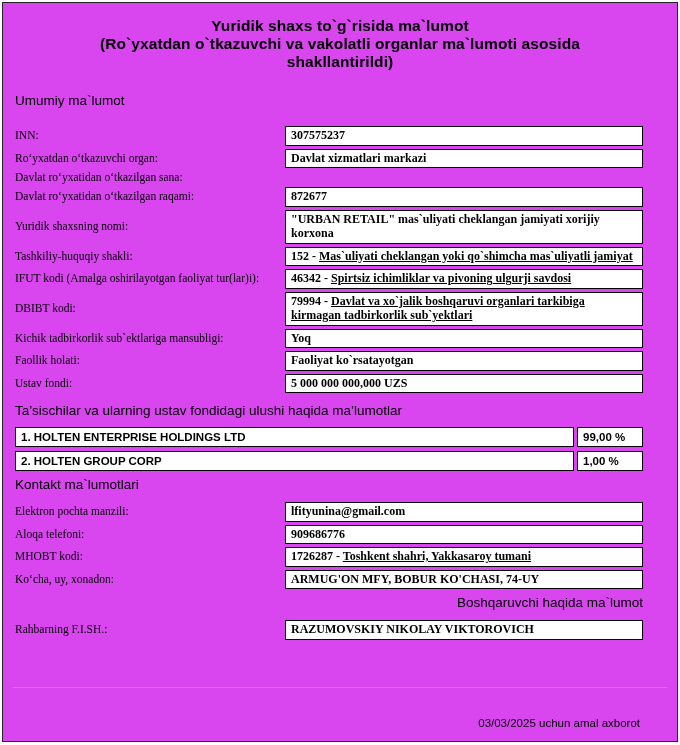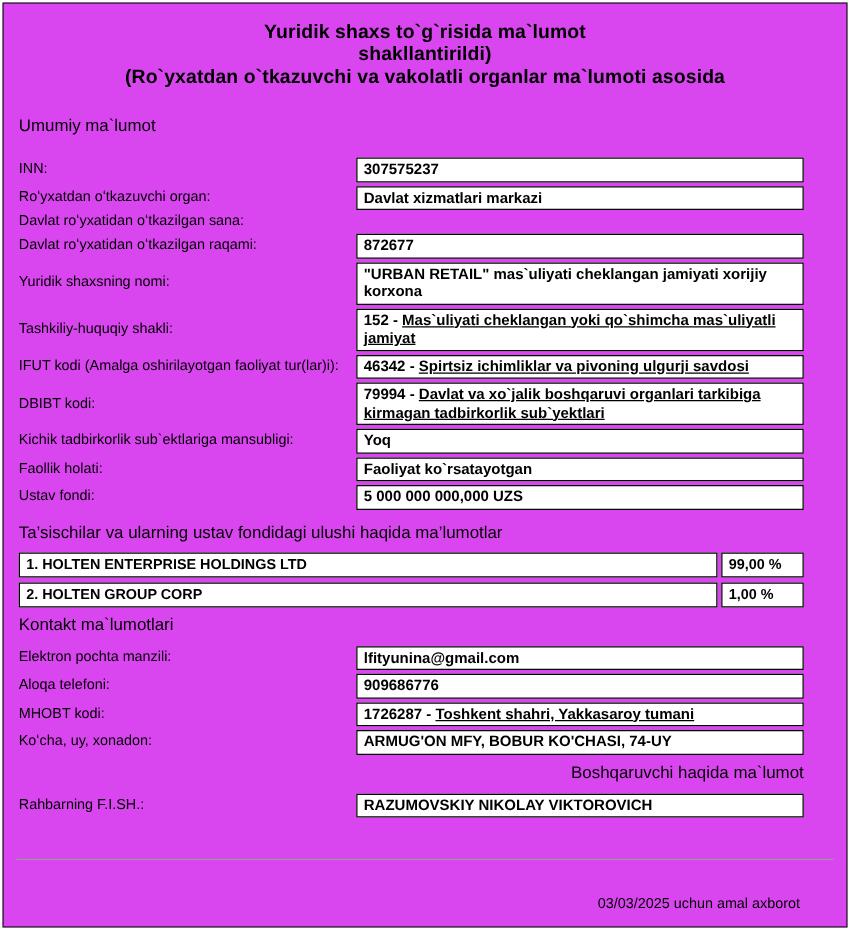--- a/index.html
+++ b/index.html
@@ -27,21 +27,21 @@
   }
   .content {
     padding: 0 34px 0 12px;
   }
   .sec-h {
     font-weight: normal;
     font-size: 13.5px;
     margin-top: 22px;
     margin-bottom: 0;
   }
-  .rows { margin-top: 18px; }
+  .rows { margin-top: 18px; font-family: Liberation Serif, serif; }
   .rows.tight { margin-top: 10px; }
   .row {
     display: flex;
     align-items: center;
     margin-bottom: 3px;
   }
   .lbl {
     flex: 0 0 270px;
     font-size: 11.5px;
     line-height: 13px;
@@ -91,22 +91,22 @@
     font-size: 11.5px;
   }
 </style>
 </head>
 <body>
 
 <div class="page">
 
   <div class="title">
     <div>Yuridik shaxs to`g`risida ma`lumot</div>
+    <div>(Ro`yxatdan o`tkazuvchi va vakolatli organlar ma`lumoti asosida</div>
     <div>shakllantirildi)</div>
-    <div>(Ro`yxatdan o`tkazuvchi va vakolatli organlar ma`lumoti asosida</div>
   </div>
 
   <div class="content">
 
     <div class="sec-h">Umumiy ma`lumot</div>
 
     <div class="rows">
       <div class="row">
         <div class="lbl">INN:</div>
         <div class="box"><span>307575237</span></div>

